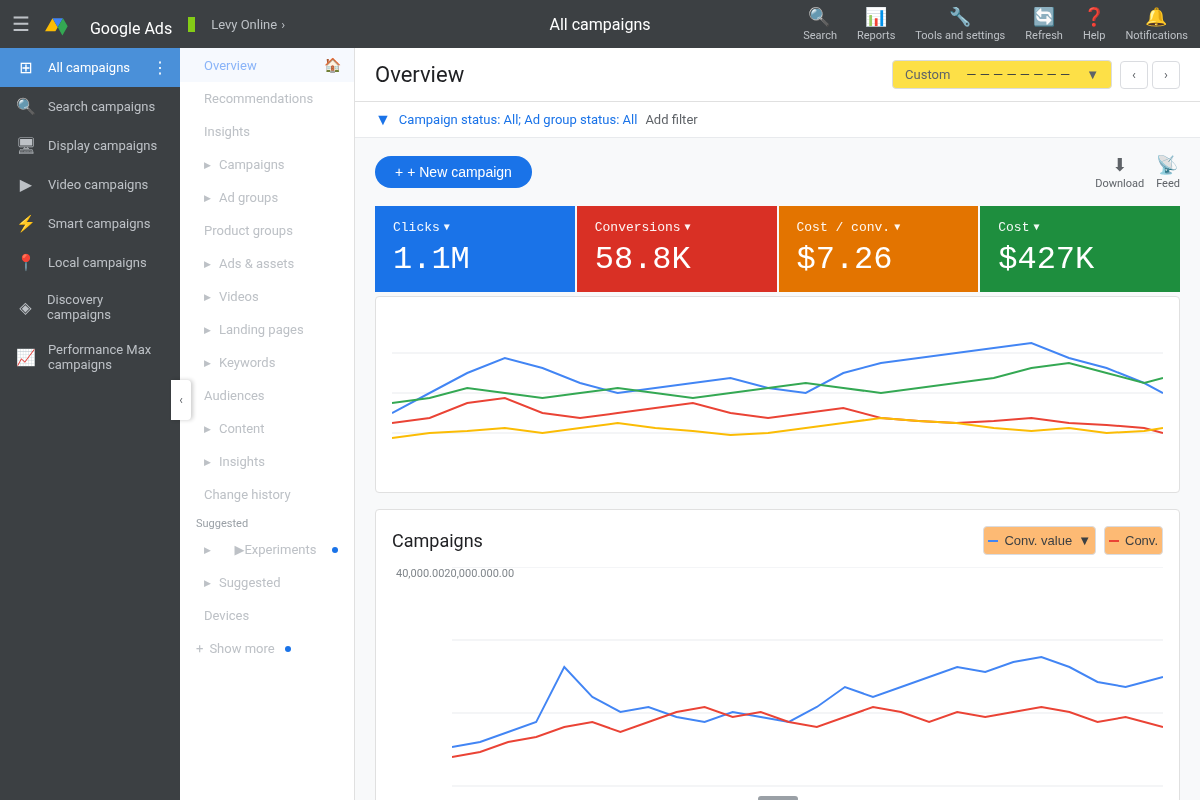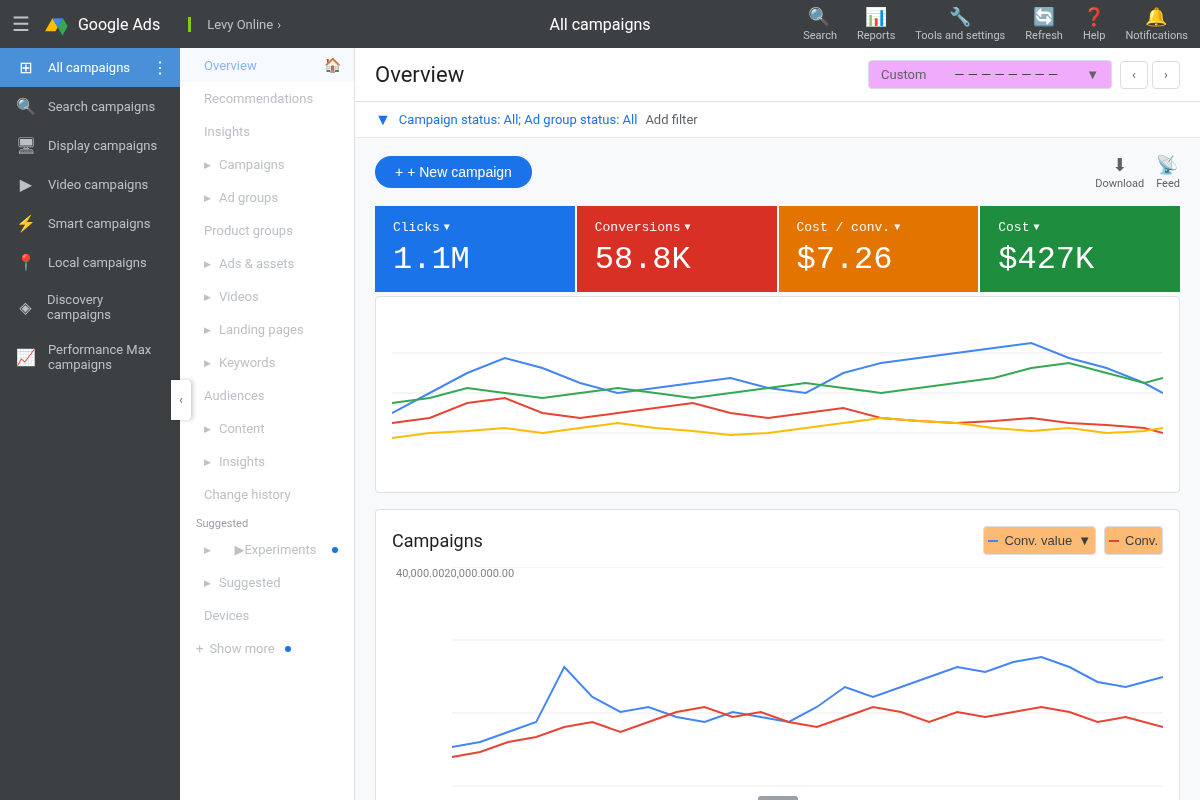--- a/index.html
+++ b/index.html
@@ -4,24 +4,24 @@
   <style>
     * { box-sizing: border-box; margin: 0; padding: 0; }
     body { font-family: 'Roboto', Arial, sans-serif; font-size: 13px; background: #f1f3f4; overflow: hidden; width: 1200px; height: 800px; }
 
     
     .top-nav {
       display: flex; align-items: center; background: #3c4043; height: 48px; padding: 0 12px;
       color: #fff; position: fixed; top: 0; left: 0; right: 0; z-index: 100;
     }
     .top-nav .hamburger { font-size: 20px; cursor: pointer; margin-right: 12px; color: #bdc1c6; }
-    .top-nav .logo { display: flex; align-items: center; gap: 8px; margin-right: 28px; }
+    .top-nav .logo { display: flex; align-items: flex-end; gap: 20px; margin-right: 16px; }
     .top-nav .logo .g-icon { width: 28px; height: 28px; }
     .top-nav .logo-text { font-size: 16px; font-weight: 400; color: #fff; }
-    .top-nav .client-name { display: flex; align-items: center; gap: 4px; font-size: 13px; color: #bdc1c6; border-left: 3px solid #84cc16; padding-left: 16px; margin-right: auto; }
+    .top-nav .client-name { display: flex; align-items: center; gap: 4px; font-size: 13px; color: #bdc1c6; border-left: 7px solid #84cc16; padding-left: 16px; margin-right: auto; }
     .top-nav .campaign-title { font-size: 16px; color: #fff; position: absolute; left: 50%; transform: translateX(-50%); }
     .top-nav .nav-actions { display: flex; align-items: center; gap: 20px; }
     .top-nav .nav-action { display: flex; flex-direction: column; align-items: center; gap: 2px; cursor: pointer; color: #bdc1c6; font-size: 11px; }
     .top-nav .nav-action .icon { font-size: 18px; }
 
     
     .sidebar {
       position: fixed; top: 48px; left: 0; bottom: 0; width: 180px;
       background: #3c4043; color: #bdc1c6; overflow-y: auto; z-index: 90;
     }
@@ -50,23 +50,23 @@
       color: #5f6368; font-size: 12px;
     }
 
     
     .overview-header {
       display: flex; align-items: center; justify-content: space-between;
       padding: 12px 20px; background: #fff; border-bottom: 1px solid #e0e0e0;
     }
     .overview-title { font-size: 22px; font-weight: 400; color: #202124; }
     .date-picker {
-      display: flex; align-items: center; gap: 20px; border: 1px solid #dadce0;
+      display: flex; align-items: center; gap: 8px; border: 1px solid #dadce0;
       border-radius: 4px; padding: 6px 12px; font-size: 13px; color: #5f6368;
-      background: #f0abfc; cursor: pointer;
+      background: #fde047; cursor: pointer;
     }
     .nav-arrows { display: flex; gap: 4px; }
     .nav-arrow { width: 28px; height: 28px; border: 1px solid #dadce0; border-radius: 4px; display: flex; align-items: center; justify-content: center; cursor: pointer; color: #5f6368; }
 
     
     .filter-bar {
       display: flex; align-items: center; gap: 8px; padding: 8px 20px;
       background: #fff; border-bottom: 1px solid #e8eaed;
     }
     .filter-icon { color: #1a73e8; font-size: 16px; }

